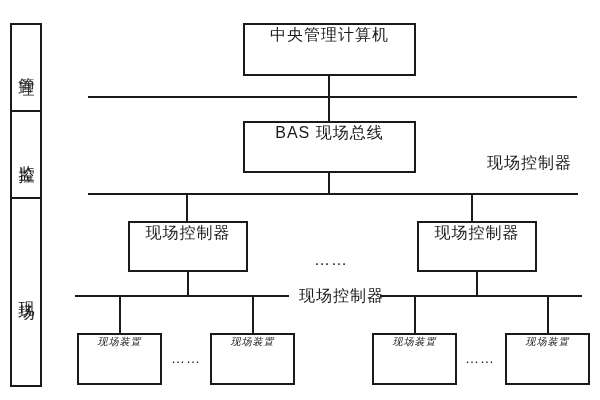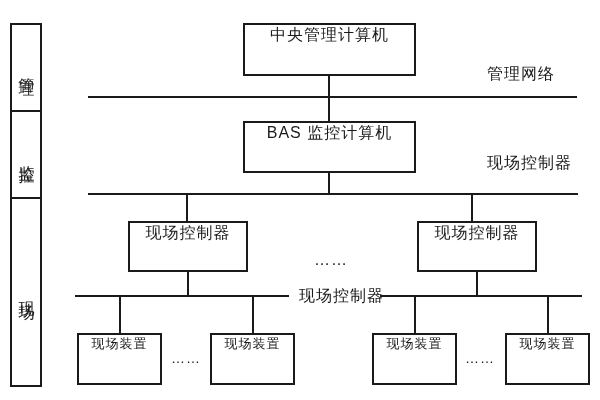--- a/index.html
+++ b/index.html
@@ -21,21 +21,21 @@
     border: 2px solid #1a1a1a;
     background: #ffffff;
     display: flex;
     align-items: flex-start;
     justify-content: center;
     font-size: 16px;
     letter-spacing: 1px;
     box-sizing: border-box;
     white-space: nowrap;
   }
-  .node.small { font-size: 13px; }
+  .node.small { font-size: 10px; font-style: italic; }
   .hline {
     position: absolute;
     height: 2px;
     background: #1a1a1a;
   }
   .vline {
     position: absolute;
     width: 2px;
     background: #1a1a1a;
   }
@@ -97,26 +97,25 @@
     </div>
   </div>
 
   <div class="node" style="left:243px; top:23px; width:173px; height:53px;">
     <span>中央管理计算机</span>
   </div>
 
   <div class="vline" style="left:328px; top:76px; height:21px;"></div>
 
   <div class="hline" style="left:88px; top:96px; width:489px;"></div>
-  <div class="bus-label" style="left:487px; top:64px;">管理网络</div>
 
   <div class="vline" style="left:328px; top:98px; height:23px;"></div>
 
   <div class="node" style="left:243px; top:121px; width:173px; height:52px;">
-    <span>BAS 监控计算机</span>
+    <span>BAS 现场总线</span>
   </div>
 
   <div class="vline" style="left:328px; top:173px; height:20px;"></div>
 
   <div class="hline" style="left:88px; top:193px; width:490px;"></div>
   <div class="bus-label" style="left:487px; top:153px;">现场控制器</div>
 
   <div class="vline" style="left:186px; top:195px; height:26px;"></div>
   <div class="vline" style="left:471px; top:195px; height:26px;"></div>
 

